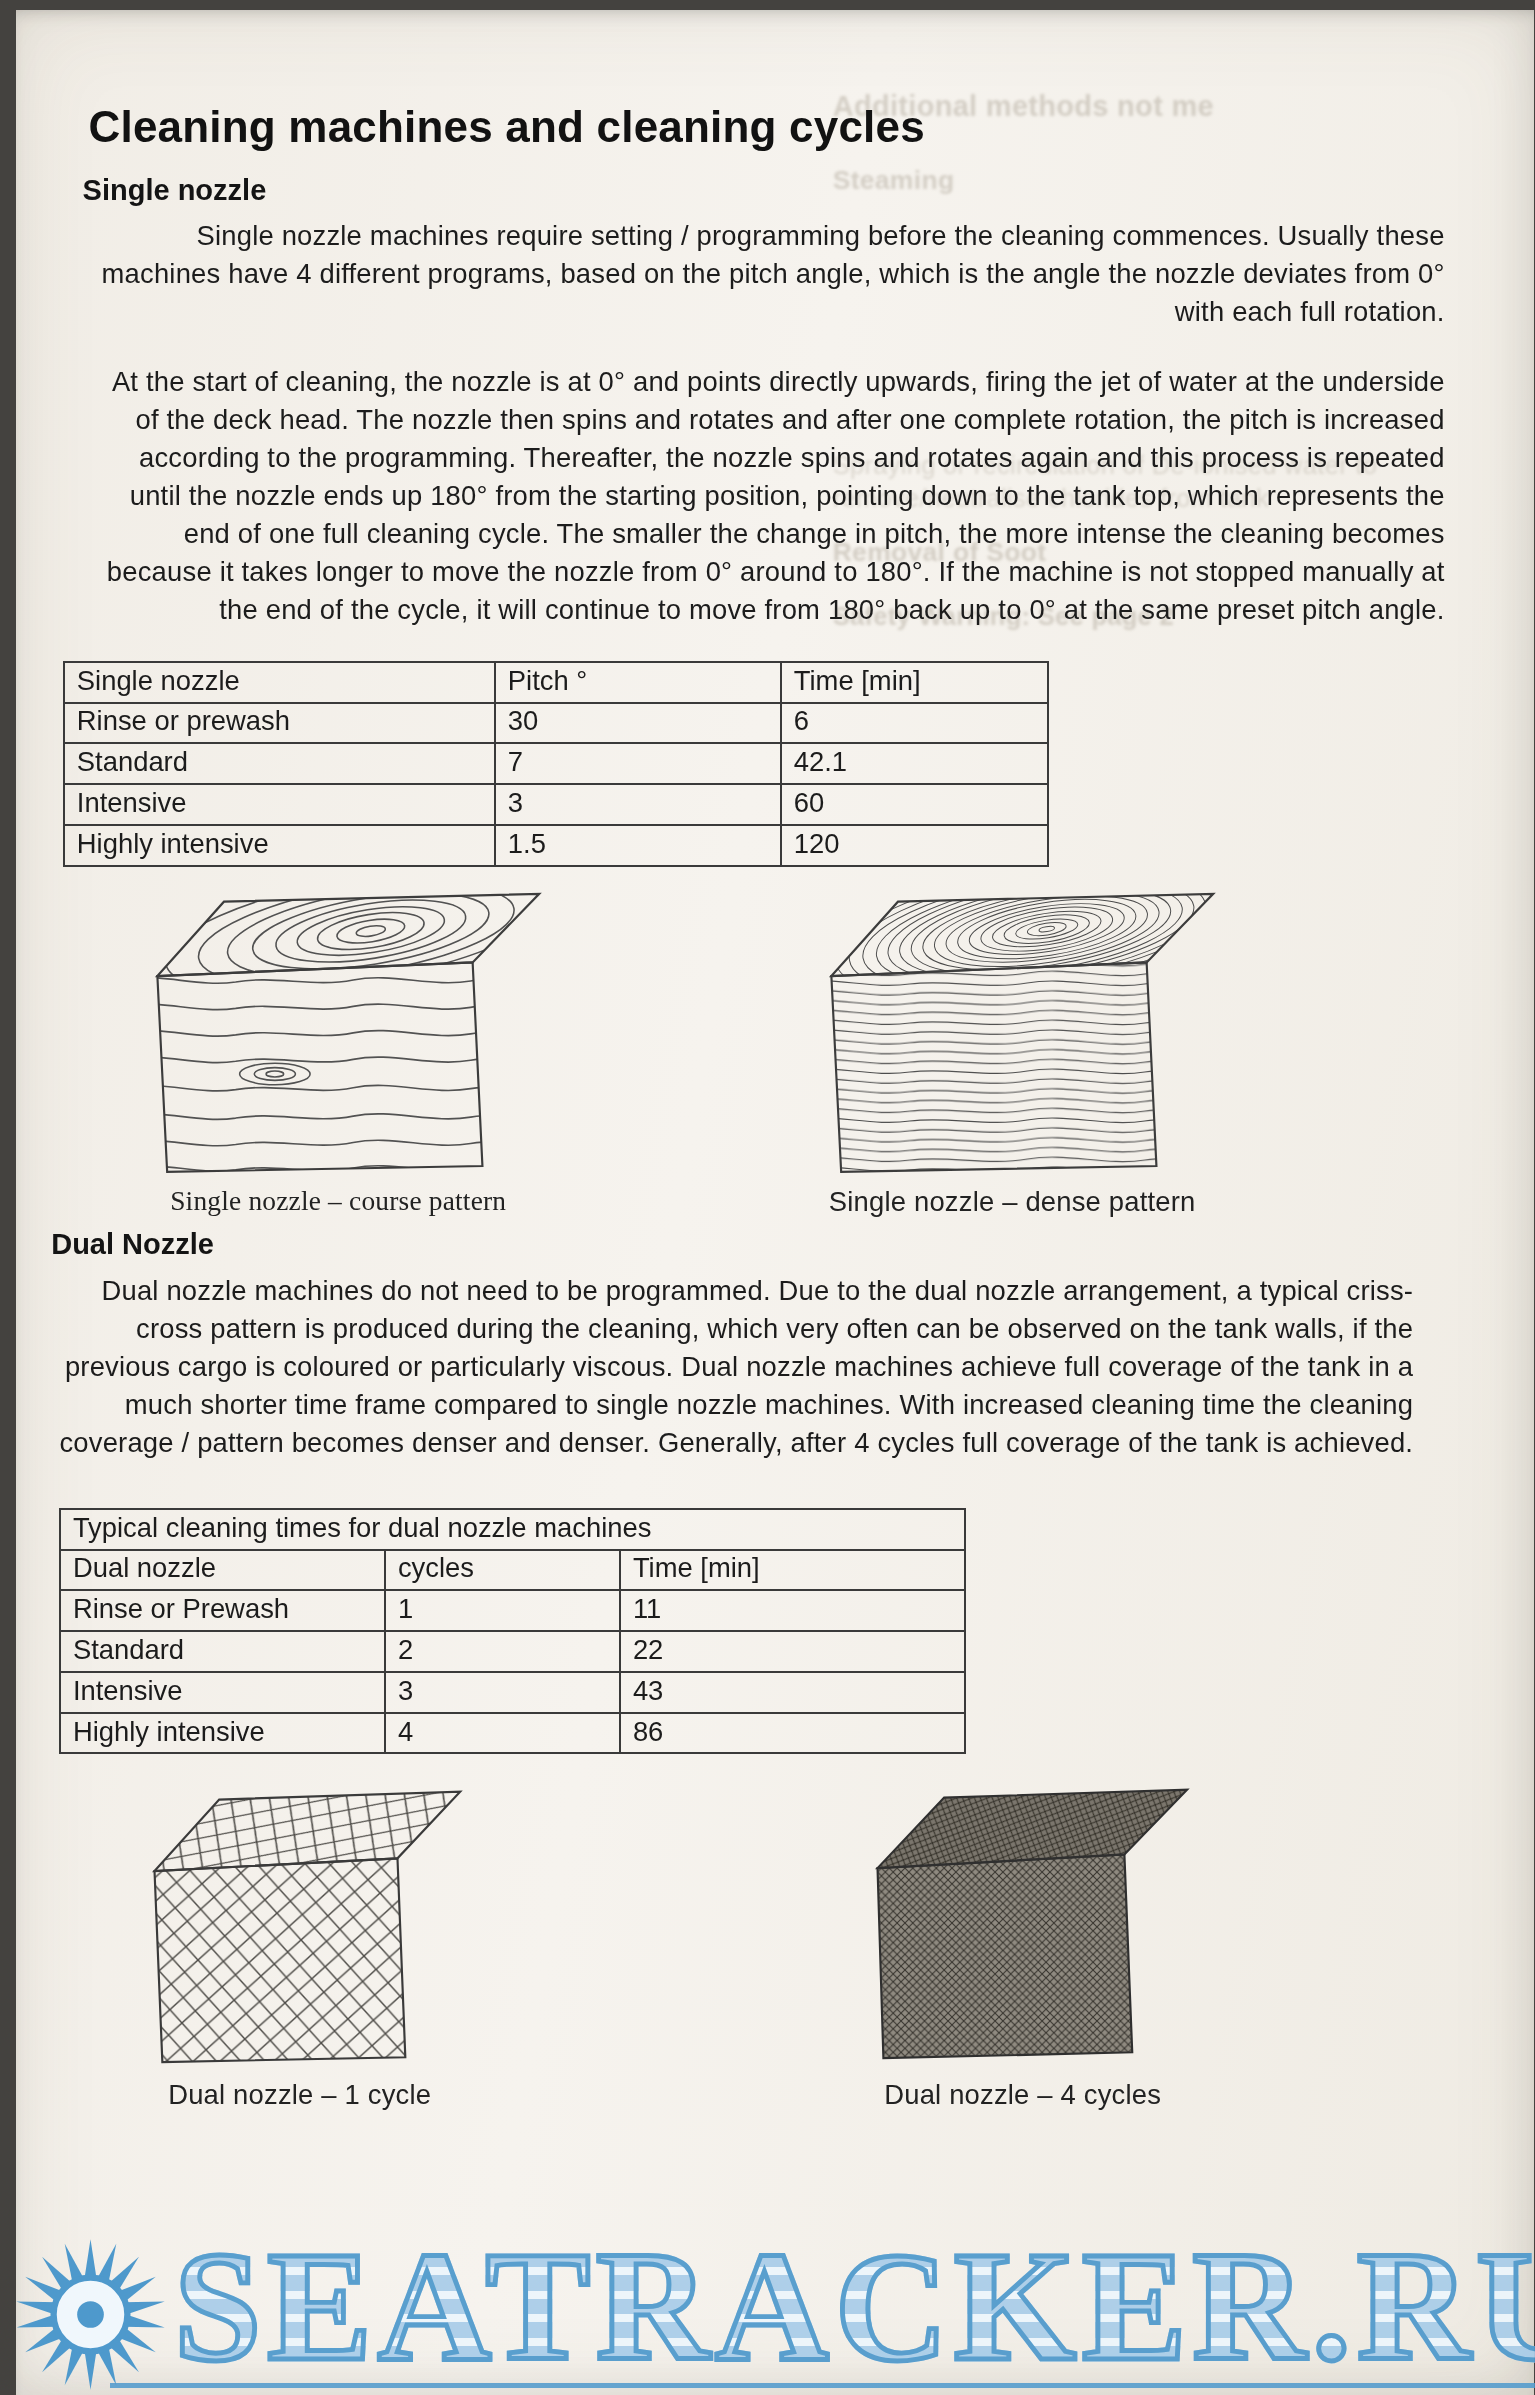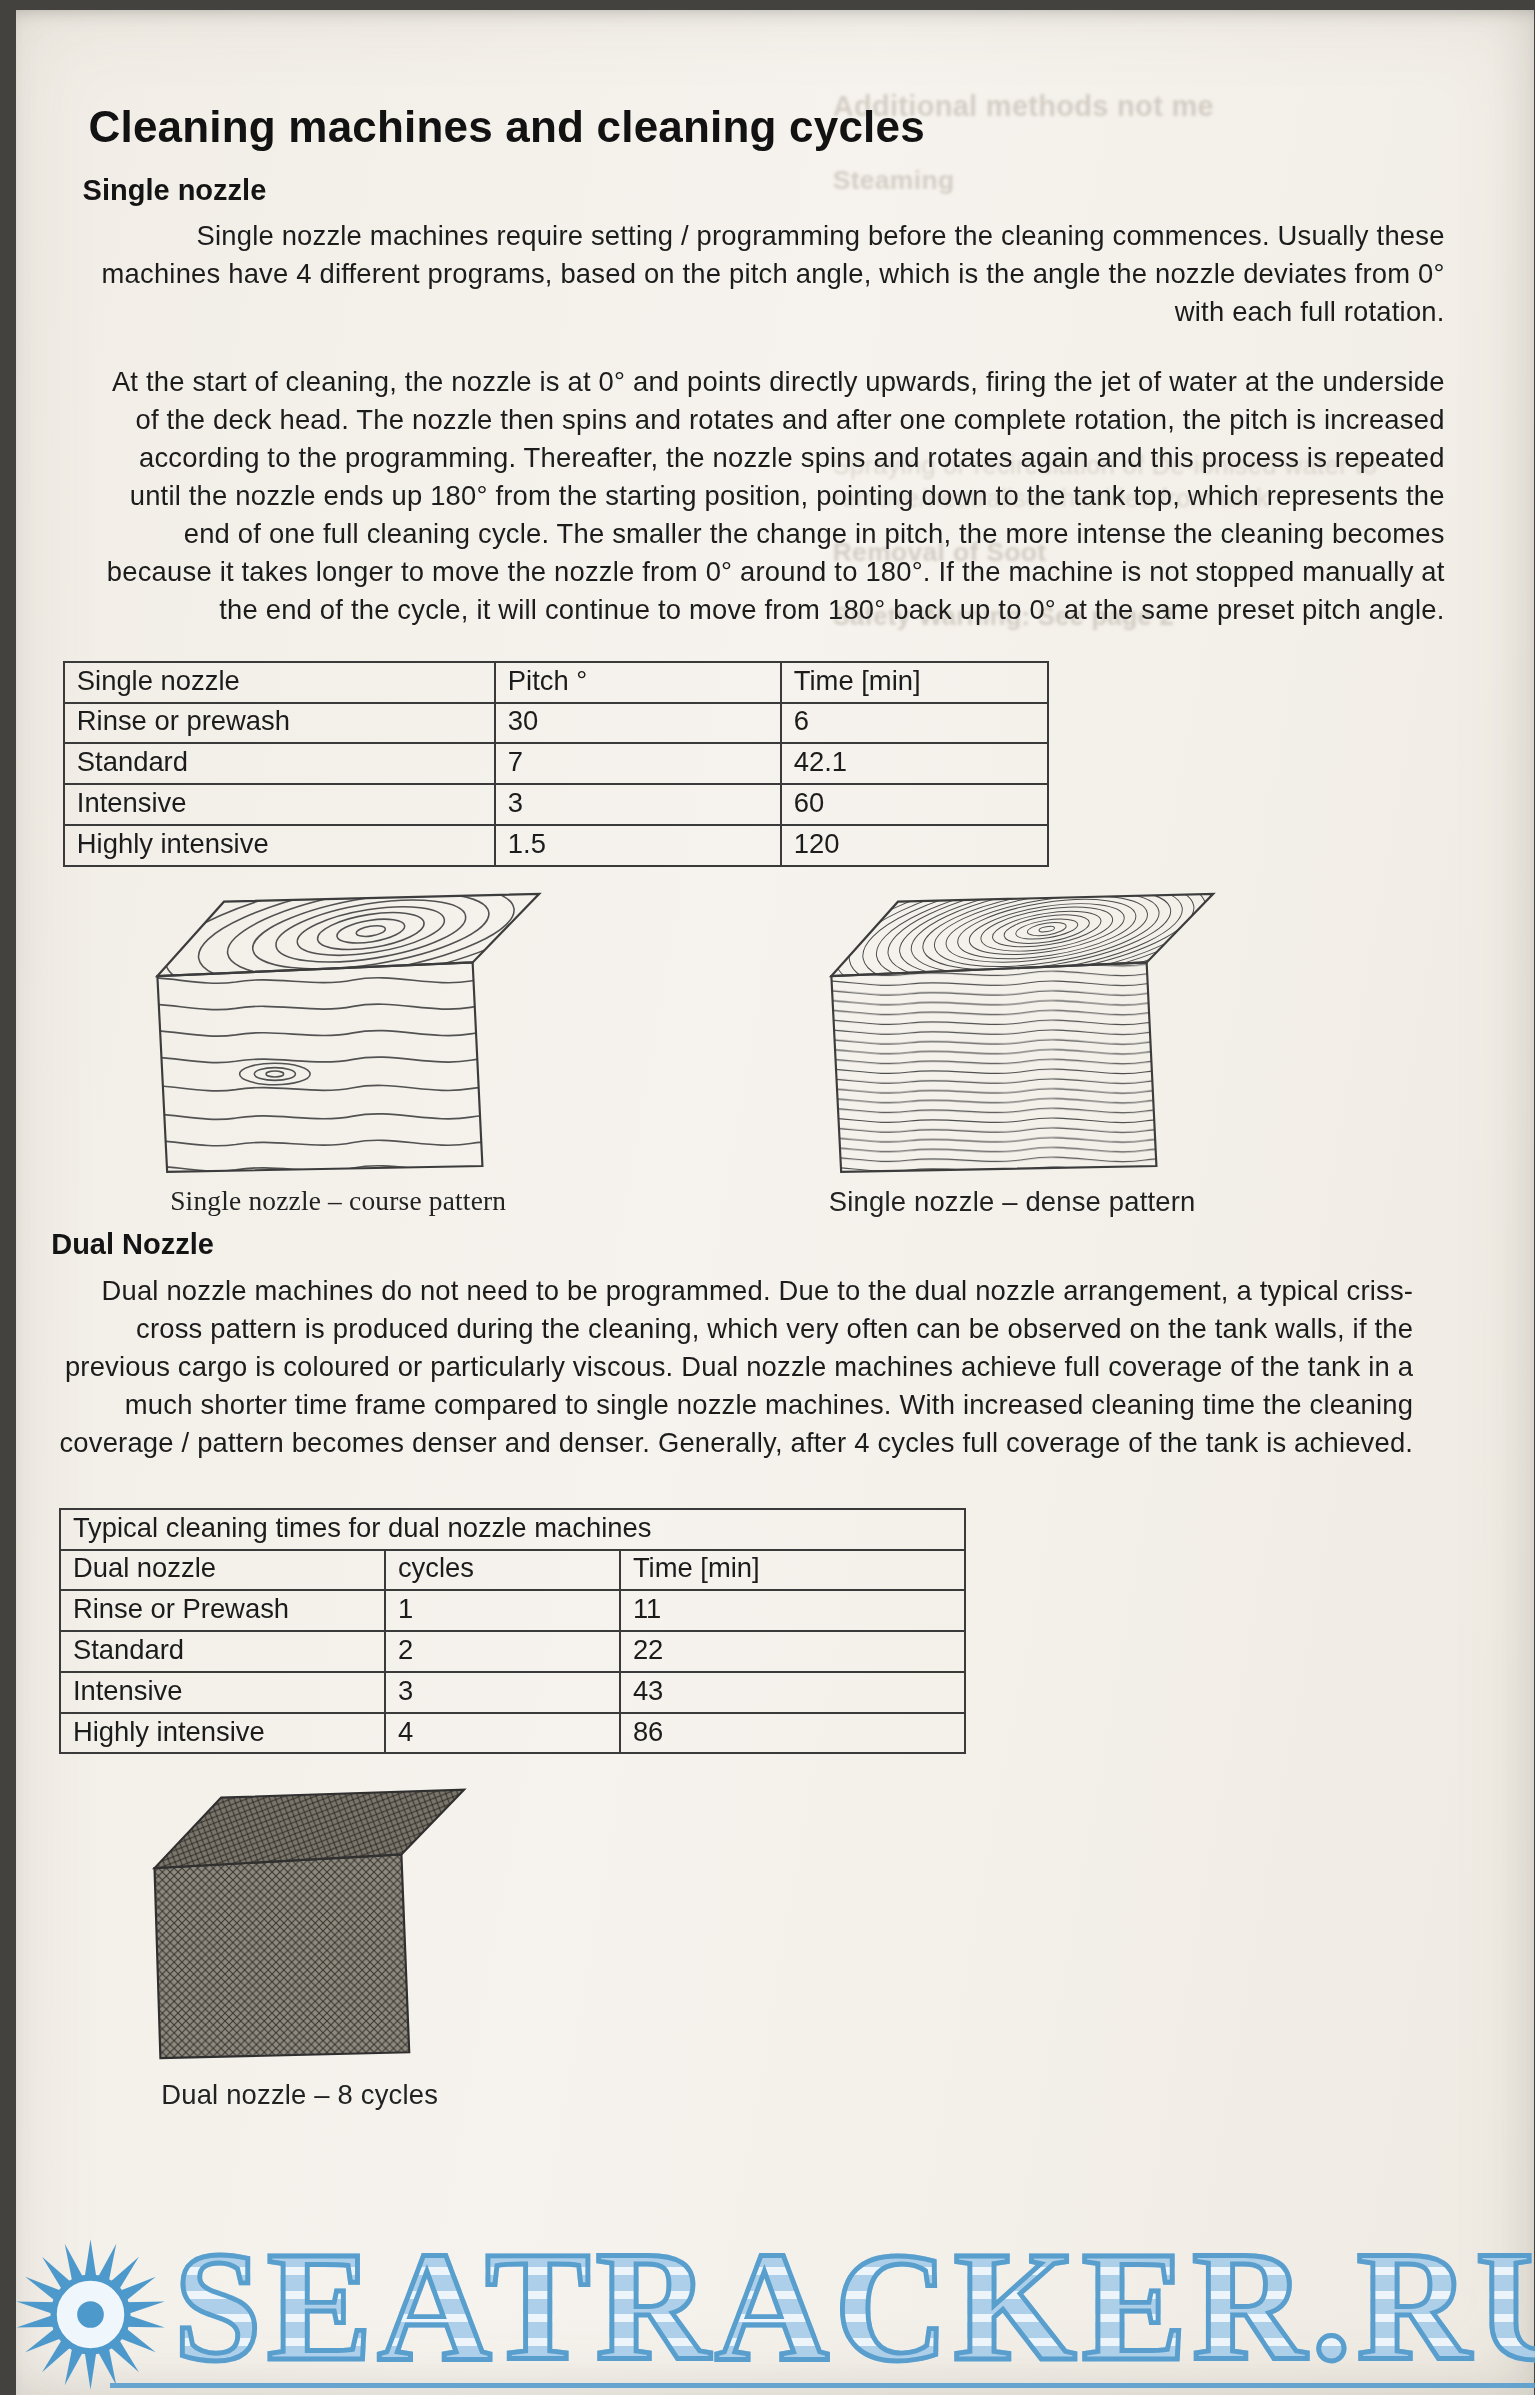--- a/index.html
+++ b/index.html
@@ -231,37 +231,52 @@
           </tr>
           <tr>
             <td>Highly intensive</td>
             <td>4</td>
             <td>86</td>
           </tr>
         </tbody>
       </table>
 
       <div class="figrow fr2">
+        <figure>
+          <svg width="338" height="289" viewBox="0 0 345 295">
+            <defs>
+              <pattern id="d1h" width="26" height="26" patternUnits="userSpaceOnUse" patternTransform="rotate(3)">
+                <path d="M0,26 L26,0 M0,0 L26,26" stroke="#4e4c48" stroke-width="1.5" fill="none"></path>
+              </pattern>
+              <pattern id="d1t" width="24" height="24" patternUnits="userSpaceOnUse" patternTransform="rotate(27) skewX(-16)">
+                <path d="M0,24 L24,0 M0,0 L24,24" stroke="#4e4c48" stroke-width="1.5" fill="none"></path>
+              </pattern>
+            </defs>
+            <polygon points="24,95 272,82 280,285 32,290" fill="url(#d1h)" stroke="#3a3a3a" stroke-width="2.2"></polygon>
+            <polygon points="24,95 90,22 336,14 272,82" fill="url(#d1t)" stroke="#3a3a3a" stroke-width="2.2"></polygon>
+          </svg>
+          <figcaption>Dual nozzle – 1 cycle</figcaption>
+        </figure>
 
         <figure>
           <svg width="338" height="289" viewBox="0 0 345 295">
             <defs>
               <pattern id="d4h" width="8" height="8" patternUnits="userSpaceOnUse">
                 <path d="M0,8 L8,0 M0,0 L8,8" stroke="#38352f" stroke-width="1.1" fill="none"></path>
               </pattern>
               <pattern id="d4t" width="8" height="8" patternUnits="userSpaceOnUse" patternTransform="rotate(24)">
                 <path d="M0,8 L8,0 M0,0 L8,8" stroke="#343129" stroke-width="1.1" fill="none"></path>
               </pattern>
             </defs>
             <polygon points="24,92 276,78 284,280 30,286" fill="#8f8a80"></polygon>
             <polygon points="24,92 276,78 284,280 30,286" fill="url(#d4h)" stroke="#2f2f2f" stroke-width="2.2"></polygon>
             <polygon points="24,92 92,20 340,12 276,78" fill="#7b766d"></polygon>
             <polygon points="24,92 92,20 340,12 276,78" fill="url(#d4t)" stroke="#2f2f2f" stroke-width="2.2"></polygon>
           </svg>
-          <figcaption>Dual nozzle – 8 cycles</figcaption>
+          <figcaption>Dual nozzle – 4 cycles</figcaption>
         </figure>
       </div>
 
     </div>
   </div>
 
   <div class="wm-line"></div>
 
   <div class="watermark">
     <svg class="wm-sun" width="157" height="157" viewBox="0 0 200 200">

